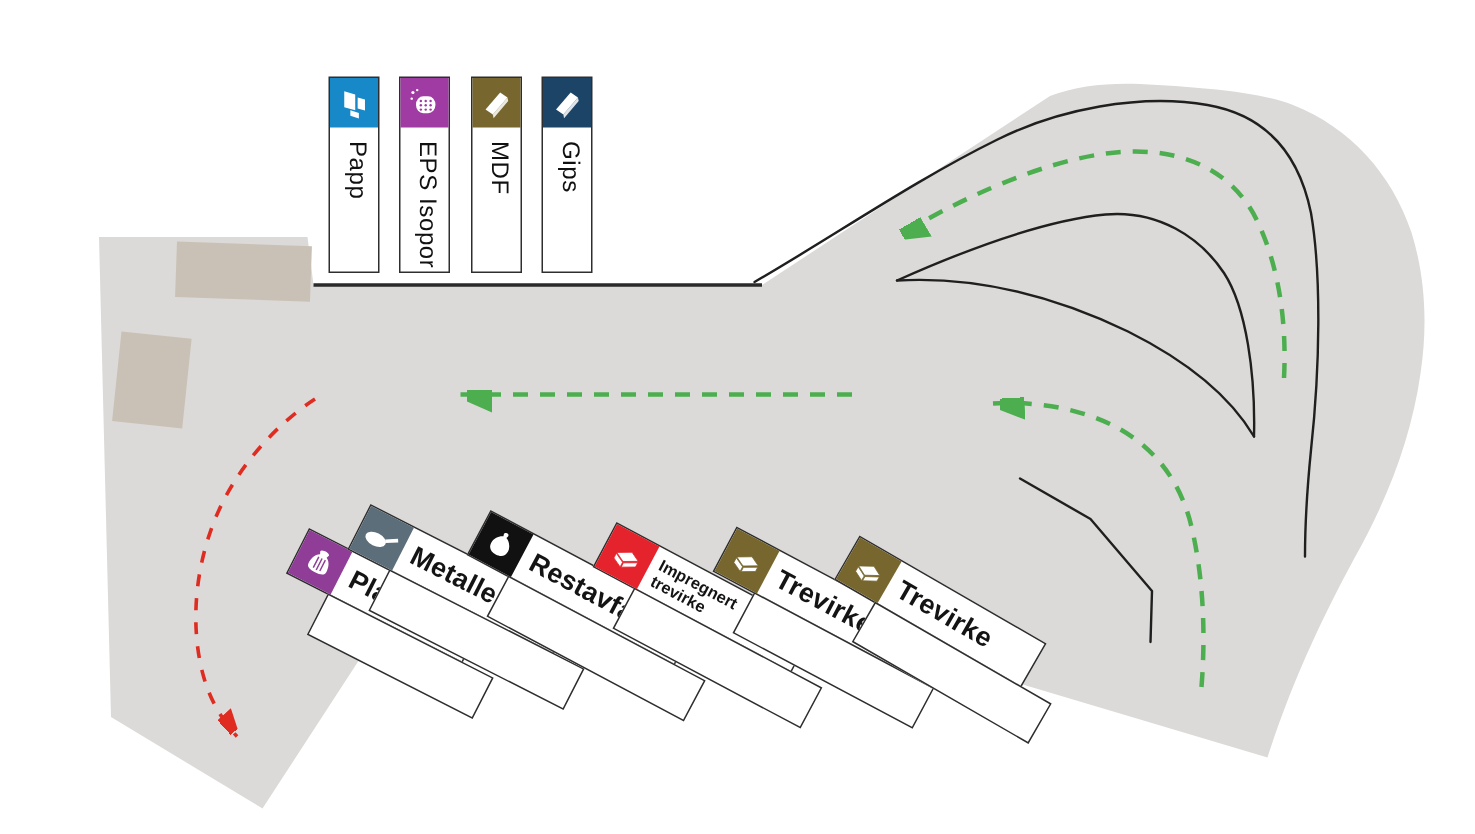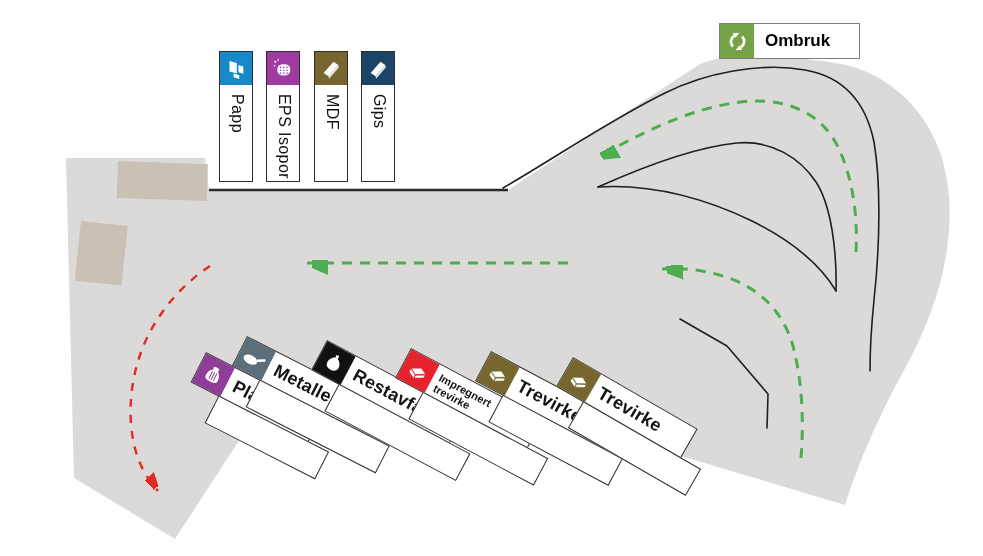--- a/index.html
+++ b/index.html
@@ -78,33 +78,20 @@
 
     <path class="flow-green" marker-end="url(#ah-green)" d="M856,252 C858,213 852,176 838,147 C823,116 793,101 757,101
              C713,101 655,124 597,158"></path>
     <path class="flow-green" marker-end="url(#ah-green)" d="M568,263 L307,263"></path>
     <path class="flow-green" marker-end="url(#ah-green)" d="M801,458 C804,420 802,380 793,346 C783,311 759,288 726,277
              C702,269 680,268 662,269"></path>
     <path class="flow-red" marker-end="url(#ah-red)" d="M210,266 C184,283 157,312 143,347 C129,382 127,421 136,452
              C141,469 149,481 158,491"></path>
   </svg>
 
-  <div class="ombruk">
-    <span class="icon" id="ombruk-icon" style="background: rgb(118, 163, 70); color: rgb(118, 163, 70);">
-        <svg viewBox="0 0 32 32">
-          <g stroke="#fff" stroke-width="3.2" fill="none">
-            <path d="M10.5 22a8.2 8.2 0 0 1 1.4-12.6"></path>
-            <path d="M21.5 10a8.2 8.2 0 0 1-1.4 12.6"></path>
-          </g>
-          <path fill="#fff" d="M10.2 6.2l8-.6-4.6 6z"></path>
-          <path fill="#fff" d="M21.8 25.8l-8 .6 4.6-6z"></path>
-        </svg>
-      </span>
-    <span class="otext">Ombruk</span>
-  </div>
 
   <div id="top-stations">
       <div class="vlabel" style="left: 219px; top: 51px;">
         <span class="icon" style="background:#1789c9;color:#1789c9">
           <svg viewBox="0 0 32 32">
             <g fill="#fff">
               <path d="M8 6l9 2.6v13L8 19z"></path>
               <path d="M19 11l6 1.8v9L19 20z"></path>
               <path d="M13 21.5l7 2.2v4.6l-7-2.2z"></path>
             </g>

